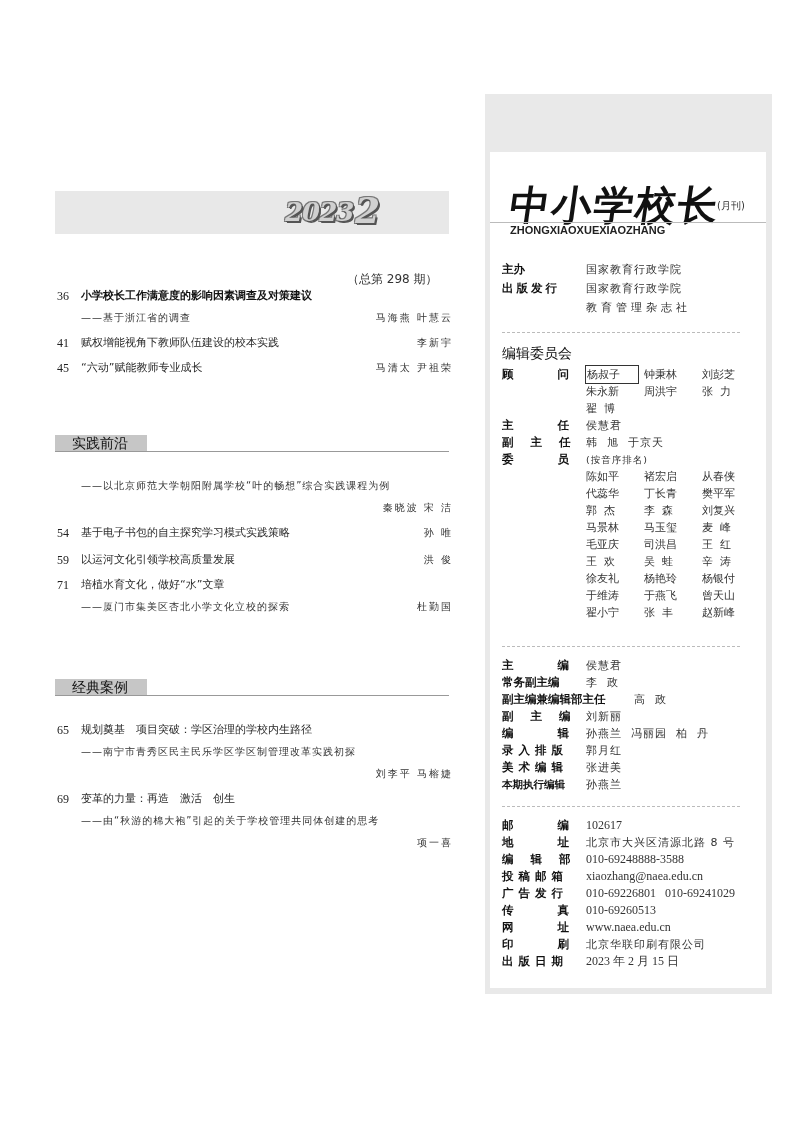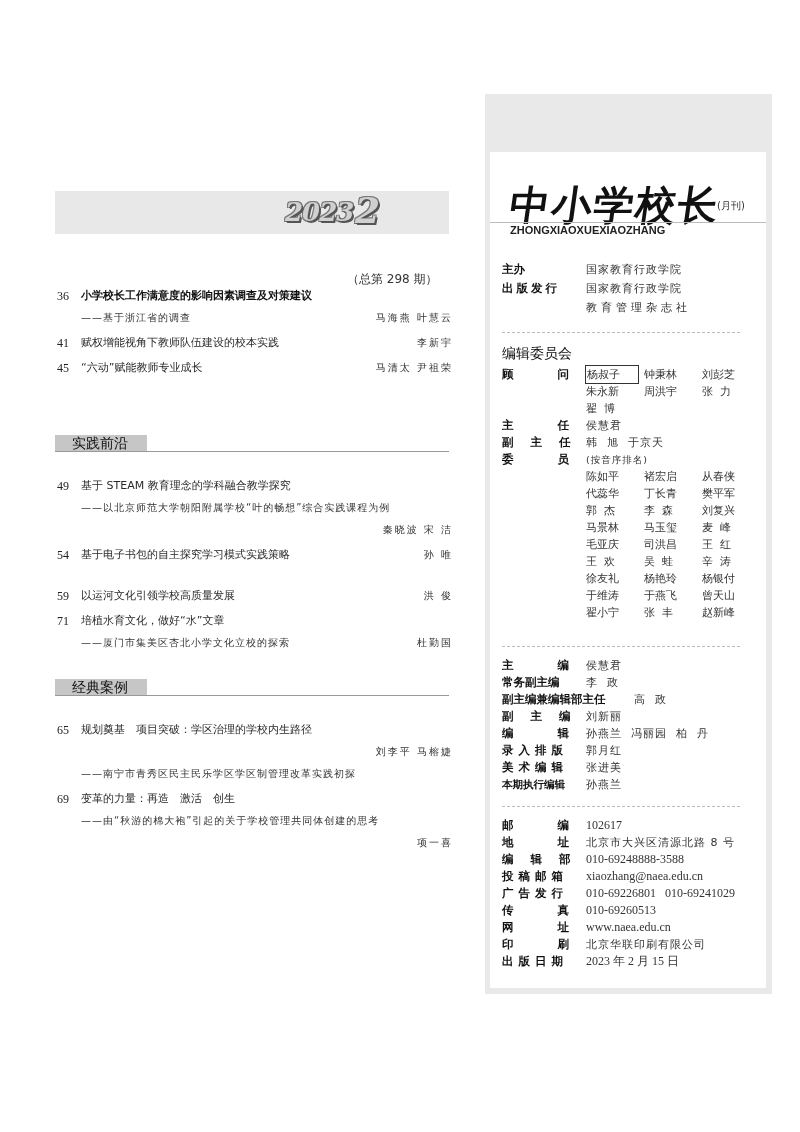--- a/index.html
+++ b/index.html
@@ -124,38 +124,34 @@
   </div>
 </div>
 
 <div class="section-head" style="top:435px;">
   <div class="section-tab">实践前沿</div>
 </div>
 
 <div class="toc" style="top:475px;">
   <div class="toc-item">
     <div class="toc-line">
-      <span class="toc-page">49</span>
-      <span class="toc-title">基于 STEAM 教育理念的学科融合教学探究</span>
-    </div>
-    <div class="toc-line">
       <span class="toc-sub">——以北京师范大学朝阳附属学校“叶的畅想”综合实践课程为例</span>
     </div>
     <div class="toc-line">
       <span class="toc-author">秦晓波  宋  洁</span>
     </div>
   </div>
   <div class="toc-item" style="margin-top:3px;">
     <div class="toc-line">
       <span class="toc-page">54</span>
       <span class="toc-title">基于电子书包的自主探究学习模式实践策略</span>
       <span class="toc-author">孙  唯</span>
     </div>
   </div>
-  <div class="toc-item" style="margin-top:19px;">
+  <div class="toc-item" style="margin-top:5px;">
     <div class="toc-line">
       <span class="toc-page">59</span>
       <span class="toc-title">以运河文化引领学校高质量发展</span>
       <span class="toc-author">洪  俊</span>
     </div>
   </div>
   <div class="toc-item" style="margin-top:3px;">
     <div class="toc-line">
       <span class="toc-page">71</span>
       <span class="toc-title">培植水育文化，做好“水”文章</span>
@@ -171,24 +167,24 @@
   <div class="section-tab">经典案例</div>
 </div>
 
 <div class="toc" style="top:719px;">
   <div class="toc-item">
     <div class="toc-line">
       <span class="toc-page">65</span>
       <span class="toc-title">规划奠基　项目突破：学区治理的学校内生路径</span>
     </div>
     <div class="toc-line">
+      <span class="toc-sub">——南宁市青秀区民主民乐学区学区制管理改革实践初探</span>
+    </div>
+    <div class="toc-line">
       <span class="toc-author">刘李平  马榕婕</span>
-    </div>
-    <div class="toc-line">
-      <span class="toc-sub">——南宁市青秀区民主民乐学区学区制管理改革实践初探</span>
     </div>
   </div>
   <div class="toc-item" style="margin-top:3px;">
     <div class="toc-line">
       <span class="toc-page">69</span>
       <span class="toc-title">变革的力量：再造　激活　创生</span>
     </div>
     <div class="toc-line">
       <span class="toc-sub">——由“秋游的棉大袍”引起的关于学校管理共同体创建的思考</span>
     </div>

